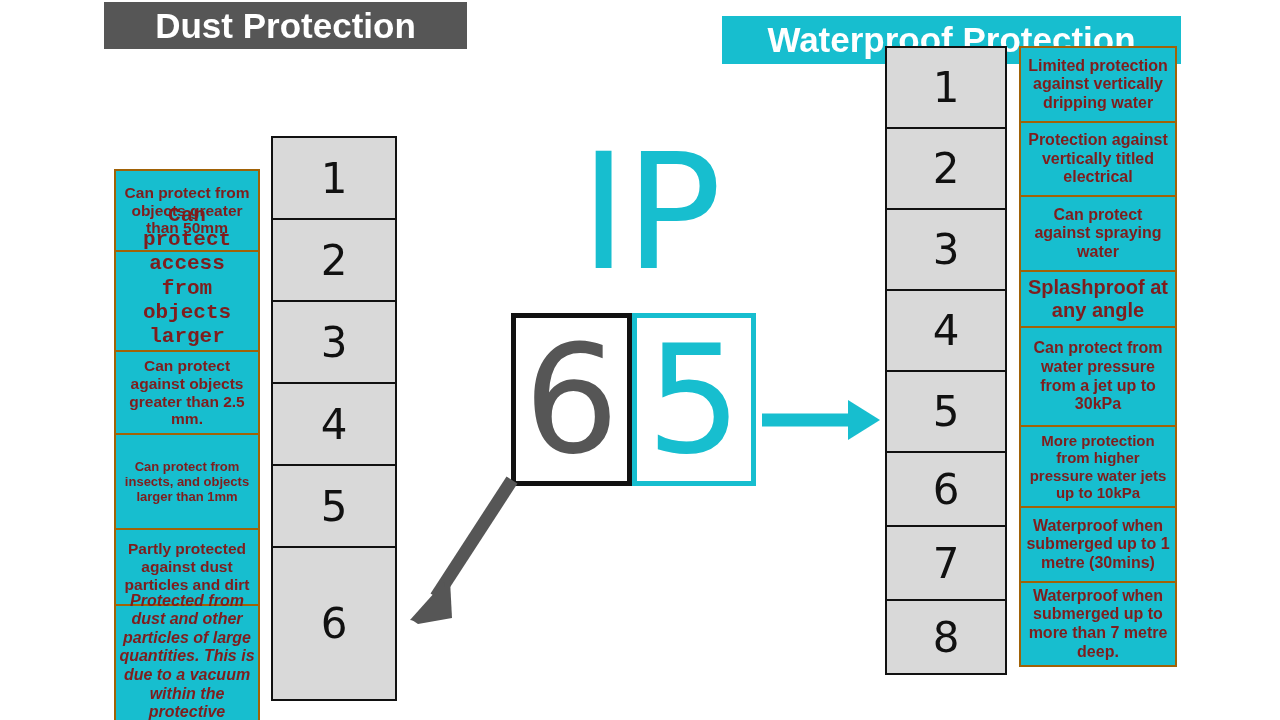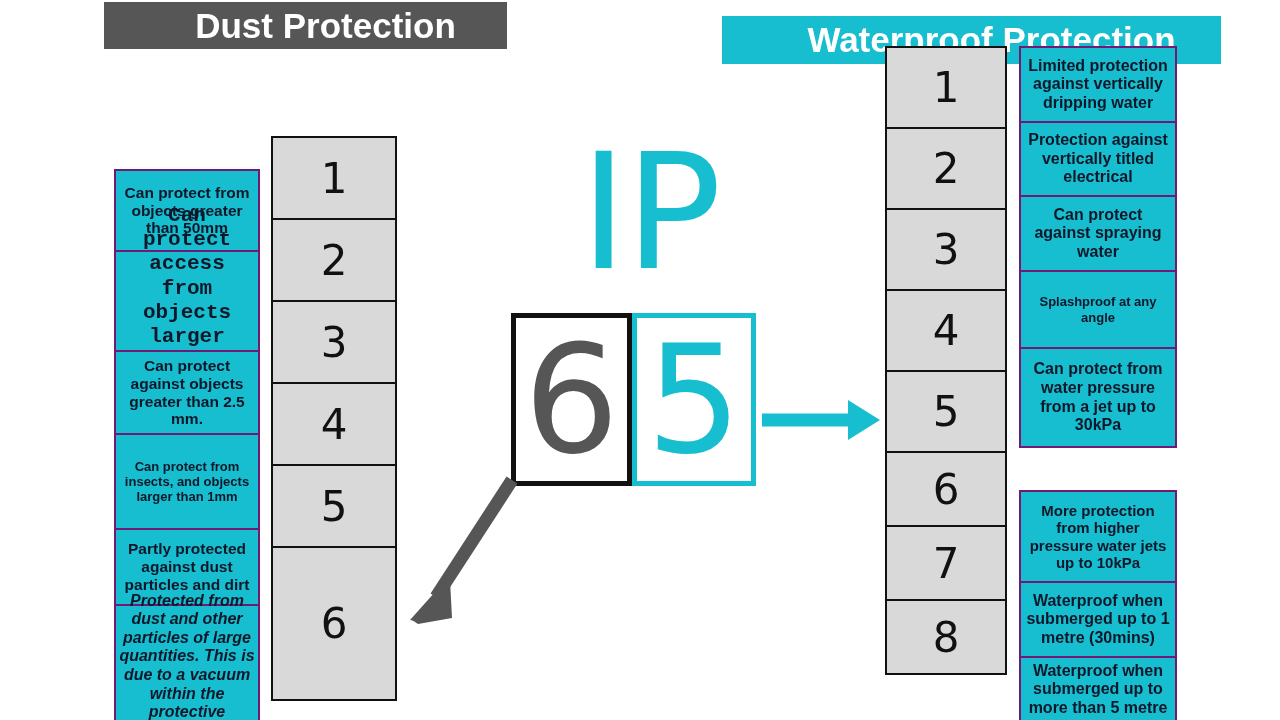--- a/index.html
+++ b/index.html
@@ -18,21 +18,20 @@
   
   .hdr {
     position: absolute;
     color: #ffffff;
     font-weight: bold;
     display: flex;
     align-items: center;
     justify-content: center;
     letter-spacing: 0px;
     white-space: nowrap;
-    padding-left: 40px;
   }
   #dust-header {
     left: 104px;
     top: 2px;
     width: 363px;
     height: 47px;
     background: #565656;
     font-size: 35px;
   }
   #water-header {
@@ -65,27 +64,27 @@
     color: #111111;
     font-size: 42px;
     font-weight: 400;
     font-family: "DejaVu Sans", sans-serif;
   }
 
   
   .desc-cell {
     box-sizing: border-box;
     background: #17BECF;
-    border: 2px solid #701a75;
+    border: 2px solid #a16207;
     margin-bottom: -2px;
     display: flex;
     align-items: center;
     justify-content: flex-start;
     text-align: center;
-    color: #0f172a;
+    color: #7f1d1d;
     font-weight: bold;
     line-height: 1.16;
     padding: 2px 3px;
   }
 
   
   #dust-desc-col   { left: 114px; top: 136px; width: 146px; margin-top: 33px; }
   #dust-num-col    { left: 271px; top: 136px; width: 126px; }
 
   
@@ -224,34 +223,34 @@
 <div class="col" id="water-desc-col">
     <div class="desc-cell" style="height: 77px; font-size: 16px;">
       <span>Limited protection against vertically dripping water</span>
     </div>
     <div class="desc-cell" style="height: 76px; font-size: 16px;">
       <span>Protection against vertically titled electrical</span>
     </div>
     <div class="desc-cell" style="height: 77px; font-size: 16px;">
       <span>Can protect against spraying water</span>
     </div>
-    <div class="desc-cell" style="height: 79px; font-size: 13px;">
+    <div class="desc-cell" style="height: 58px; font-size: 20px;">
       <span>Splashproof at any angle</span>
     </div>
     <div class="desc-cell" style="height: 101px; font-size: 16px;">
       <span>Can protect from water pressure from a jet up to 30kPa</span>
     </div>
-    <div class="desc-cell" style="height: 93px; font-size: 15px; margin-top: 44px;">
+    <div class="desc-cell" style="height: 83px; font-size: 15px;">
       <span>More protection from higher pressure water jets up to 10kPa</span>
     </div>
     <div class="desc-cell" style="height: 77px; font-size: 16px;">
       <span>Waterproof when submerged up to 1 metre (30mins)</span>
     </div>
     <div class="desc-cell" style="height: 86px; font-size: 16px;">
-      <span>Waterproof when submerged up to more than 5 metre deep.</span>
+      <span>Waterproof when submerged up to more than 7 metre deep.</span>
     </div>
   </div>
 
 <div id="ip-logo">IP</div>
 
 <div class="digit-box" id="digit-box-dust">6</div>
 
 <div class="digit-box" id="digit-box-water">5</div>
 
 <svg class="arrow-svg" id="dust-arrow" viewBox="0 0 130 160">

